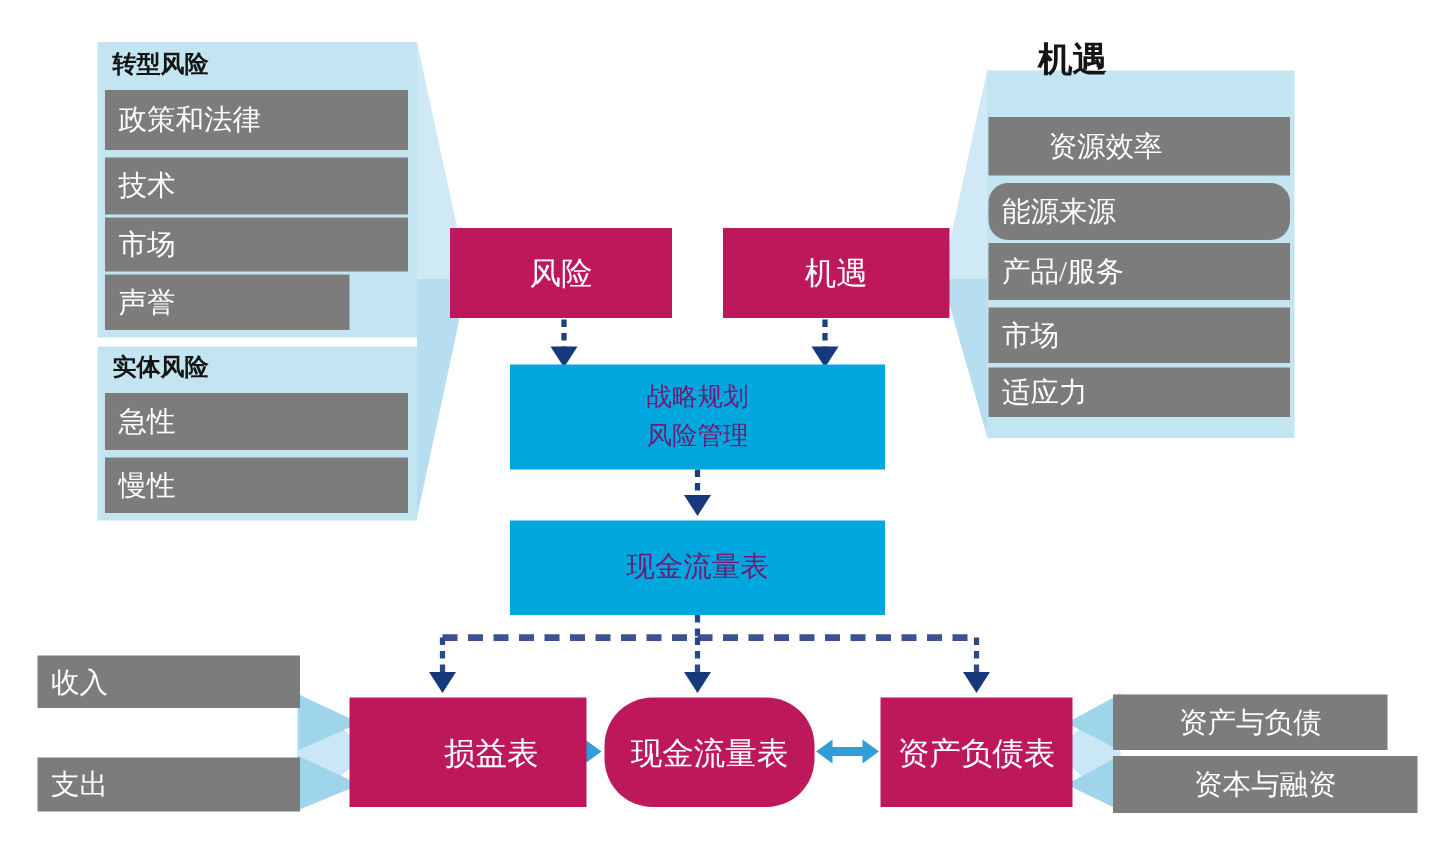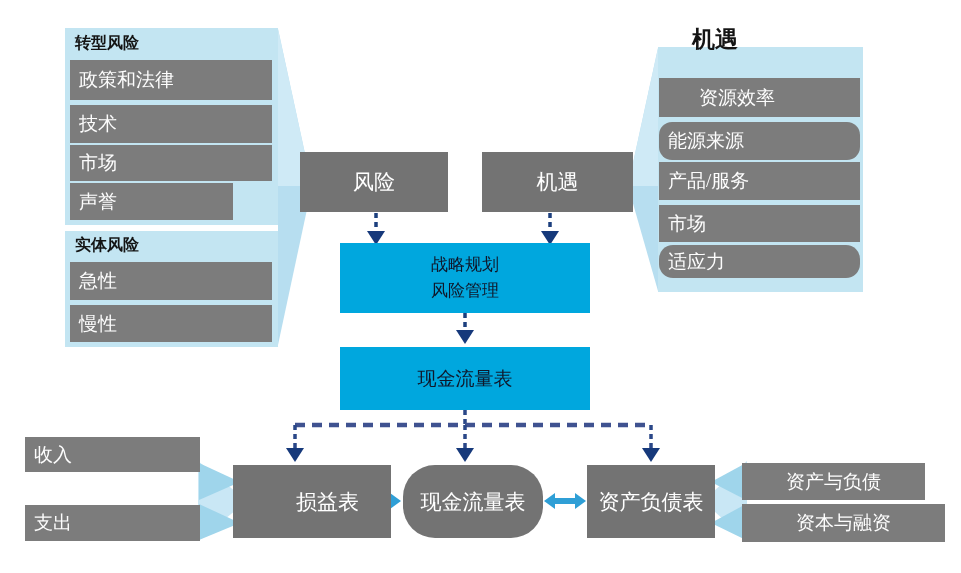--- a/index.html
+++ b/index.html
@@ -16,26 +16,26 @@
     position:absolute;z-index:3;color:#141414;font-weight:bold;
     font-size:16px;white-space:nowrap;
   }
   .gray-row{
     position:absolute;z-index:3;background:#7c7c7c;color:#fdfdfd;
     font-size:19px;display:flex;align-items:center;
     padding-left:9px;box-sizing:border-box;white-space:nowrap;
   }
   .gray-row.centered{justify-content:center;padding-left:0;}
   .navy-box{
-    position:absolute;z-index:2;background:#737373;color:#ffffff;
+    position:absolute;z-index:2;background:#be185d;color:#ffffff;
     display:flex;align-items:center;justify-content:center;
     font-size:21px;white-space:nowrap;
   }
   .cyan-box{
-    position:absolute;z-index:2;background:#00a7de;color:#0f172a;
+    position:absolute;z-index:2;background:#00a7de;color:#701a75;
     display:flex;flex-direction:column;align-items:center;justify-content:center;
     font-size:17px;line-height:1.55;white-space:nowrap;
   }
 </style>
 </head>
 <body>
 
 <div class="canvas">
 
   <svg class="svg-layer" width="961" height="573" viewBox="0 0 961 573">
@@ -95,21 +95,21 @@
   <div class="panel-title" style="left:75px;top:235px;">实体风险</div>
   <div class="gray-row" style="left:70px;top:262px;width:202px;height:38px;">急性</div>
   <div class="gray-row" style="left:70px;top:305px;width:202px;height:37px;">慢性</div>
 
   <div class="panel" style="left:658px;top:47px;width:205px;height:245px;"></div>
   <div class="panel-title" style="left:692px;top:24px;font-size:23px;">机遇</div>
   <div class="gray-row" style="left:659px;top:78px;width:201px;height:39px;padding-left:40px;">资源效率</div>
   <div class="gray-row" style="left:659px;top:122px;width:201px;height:38px;border-radius:13px;">能源来源</div>
   <div class="gray-row" style="left:659px;top:162px;width:201px;height:38px;">产品/服务</div>
   <div class="gray-row" style="left:659px;top:205px;width:201px;height:37px;">市场</div>
-  <div class="gray-row" style="left:659px;top:245px;width:201px;height:33px;border-radius:14px;">适应力</div>
+  <div class="gray-row" style="left:659px;top:245px;width:201px;height:33px;">适应力</div>
 
   <div class="navy-box" style="left:300px;top:152px;width:148px;height:60px;">风险</div>
   <div class="navy-box" style="left:482px;top:152px;width:151px;height:60px;">机遇</div>
 
   <div class="cyan-box" style="left:340px;top:243px;width:250px;height:70px;">
     <span>战略规划</span>
     <span>风险管理</span>
   </div>
 
   <div class="cyan-box" style="left:340px;top:347px;width:250px;height:63px;font-size:19px;">

